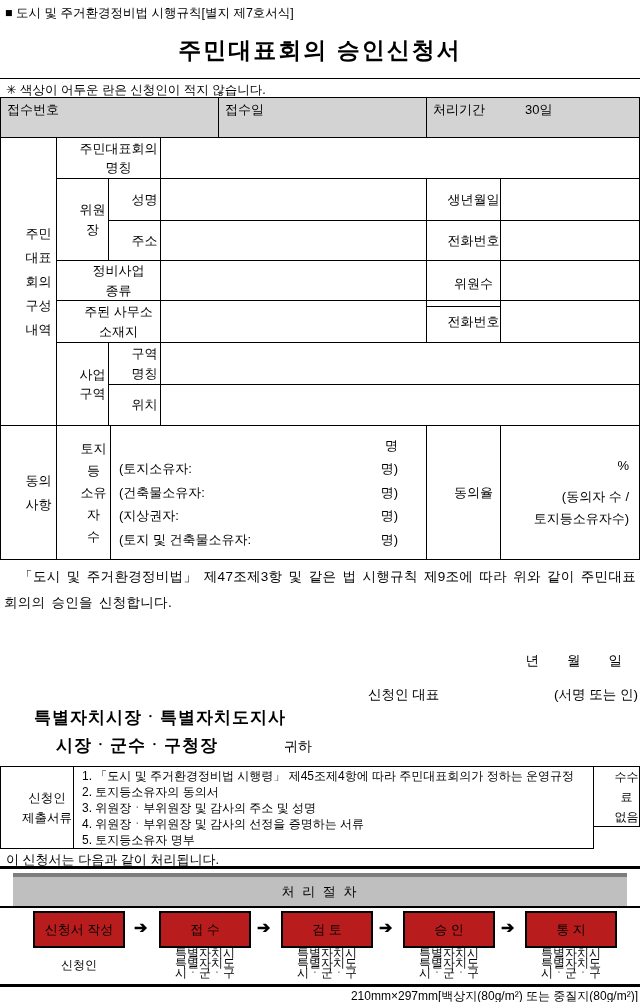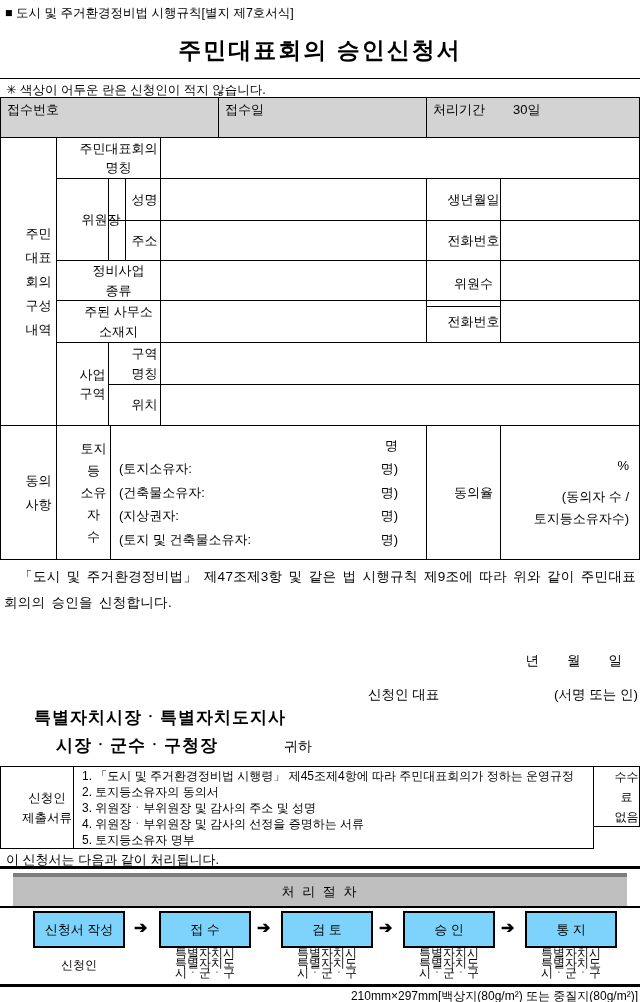--- a/index.html
+++ b/index.html
@@ -28,57 +28,57 @@
   .recip2{position:absolute;left:56px;top:734px;font-size:17px;font-weight:bold;letter-spacing:1px;}
   .honor{position:absolute;left:284px;top:738px;font-size:14px;}
   .doc-list{flex-direction:column;align-items:flex-start;justify-content:center;
         padding-left:8px;text-align:left;font-size:12px;line-height:16px;gap:0;}
   .doc-list div{white-space:nowrap;}
   .thickline{position:absolute;left:0;width:640px;background:#000;}
   .procbar{position:absolute;left:13px;top:873px;width:614px;height:33px;background:#bfbfbf;
         border-top:4px solid #7d7d7d;box-sizing:border-box;display:flex;align-items:center;
         justify-content:center;font-size:13px;letter-spacing:2px;}
   .stepbox{position:absolute;top:911px;width:92px;height:37px;border:2px solid #000;
-        box-sizing:border-box;background:#7dd3fc;display:flex;align-items:center;
+        box-sizing:border-box;background:#b91c1c;display:flex;align-items:center;
         justify-content:center;font-size:13px;}
   .steparrow{position:absolute;top:918px;font-size:16px;font-weight:bold;}
   .actor{position:absolute;text-align:center;font-size:12px;white-space:pre-line;}
   .actor.squish{line-height:10px;font-size:12px;top:948px;}
   .footer{position:absolute;right:2px;top:988px;font-size:12px;}
 </style>
 </head>
 <body>
 
 <div id="page">
 
   <div class="abs" style="left:5px;top:5px;font-size:12.5px;">■ 도시 및 주거환경정비법 시행규칙[별지 제7호서식]</div>
 
   <div class="abs" style="left:0;top:35px;width:640px;text-align:center;font-size:23px;font-weight:bold;letter-spacing:2px;">주민대표회의  승인신청서</div>
 
   <div class="abs" style="left:0;top:78px;width:640px;height:1px;background:#000;"></div>
   <div class="abs" style="left:6px;top:82px;font-size:12.5px;">✳ 색상이 어두운 란은 신청인이 적지 않습니다.</div>
 
   <div class="cell toplabel shade" style="left:0;top:97px;width:219px;height:41px;">접수번호</div>
   <div class="cell toplabel shade" style="left:218px;top:97px;width:209px;height:41px;">접수일</div>
-  <div class="cell toplabel shade" style="left:426px;top:97px;width:214px;height:41px;">
+  <div class="cell toplabel shade" style="left:426px;top:97px;width:214px;height:41px;gap:12px;">
     <span>처리기간</span>
     <span style="margin-left:28px;">30일</span>
   </div>
 
   <div class="cell vlabel" style="left:0;top:137px;width:57px;height:289px;">주민
 대표
 회의
 구성
 내역</div>
 
   <div class="cell" style="left:56px;top:137px;width:105px;height:42px;">주민대표회의
 명칭</div>
   <div class="cell blank" style="left:160px;top:137px;width:480px;height:42px;"></div>
 
-  <div class="cell" style="left:56px;top:178px;width:70px;height:83px;">위원장</div>
+  <div class="cell" style="left:56px;top:178px;width:53px;height:83px;">위원장</div>
   <div class="cell" style="left:108px;top:178px;width:53px;height:43px;">성명</div>
   <div class="cell blank" style="left:160px;top:178px;width:267px;height:43px;"></div>
   <div class="cell" style="left:426px;top:178px;width:75px;height:43px;">생년월일</div>
   <div class="cell blank" style="left:500px;top:178px;width:140px;height:43px;"></div>
 
   <div class="cell" style="left:108px;top:220px;width:53px;height:41px;">주소</div>
   <div class="cell blank" style="left:160px;top:220px;width:267px;height:41px;"></div>
   <div class="cell" style="left:426px;top:220px;width:75px;height:41px;">전화번호</div>
   <div class="cell blank" style="left:500px;top:220px;width:140px;height:41px;"></div>
 

